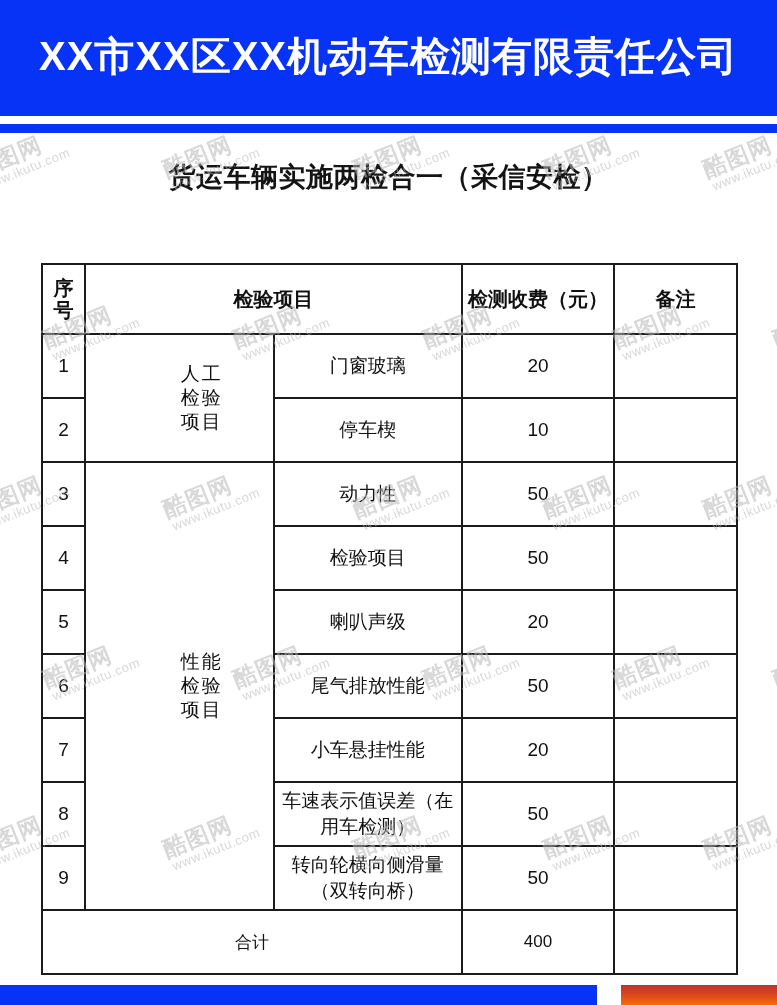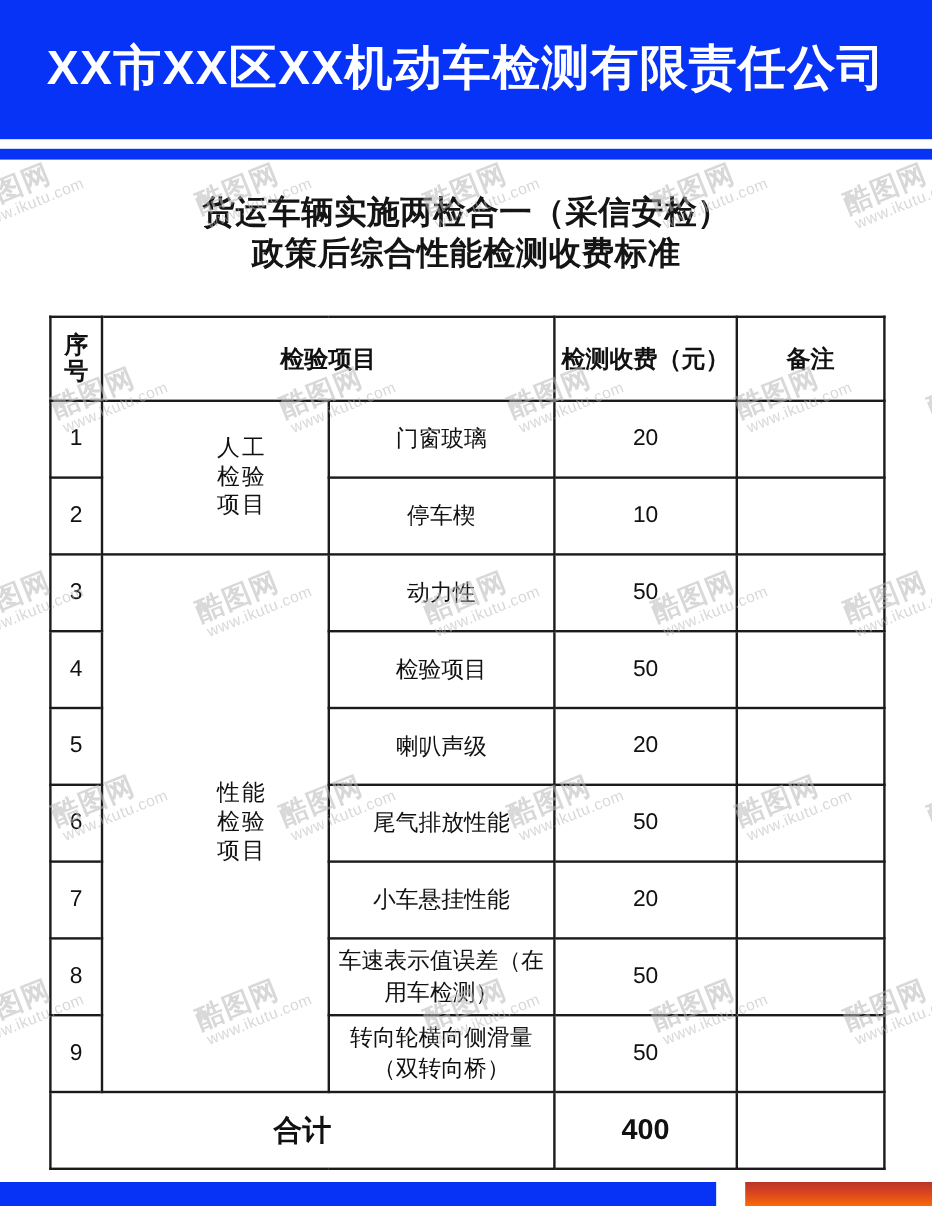--- a/index.html
+++ b/index.html
@@ -147,21 +147,21 @@
     line-height:24px;
     letter-spacing:2px;
   }
   .cat-cell span{ display:block; }
 
   .row-num{ font-size:19px; }
   .item-name{ font-size:20px; }
   .fee-val{ font-size:20px; }
 
   tr.data-row td{ height:62px; }
-  tr.total-row td{ height:62px; font-size:24px;font-weight:bold; }
+  tr.total-row td{ height:62px; font-size:17px; }
 
   
   .footer-bar{
     position:absolute;
     left:0;
     top:985px;
     width:777px;
     height:20px;
     z-index:6;
     display:flex;
@@ -285,21 +285,20 @@
       <span class="wm-url">www.ikutu.com</span>
     </div>
     <div class="wm" style="left: 700px; top: 840px;">
       <span class="wm-logo">酷图网</span>
       <span class="wm-url">www.ikutu.com</span>
     </div>
   </div>
 
 <div class="doc-title">
   <span class="l1">货运车辆实施两检合一（采信安检）</span>
-  <span class="l2">政策后综合性能检测收费标准</span>
 </div>
 
 <table class="fee-table">
   <tbody>
     <tr>
       <td class="hdr col-no" rowspan="1">
         <div class="hdr-no">
           <span>序</span>
           <span>号</span>
         </div>

